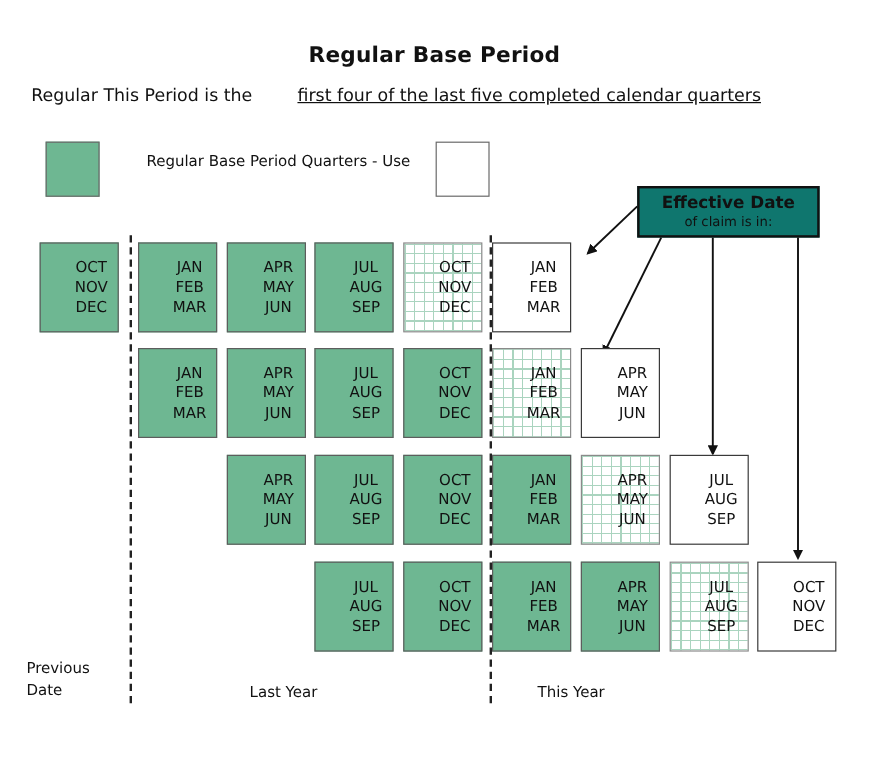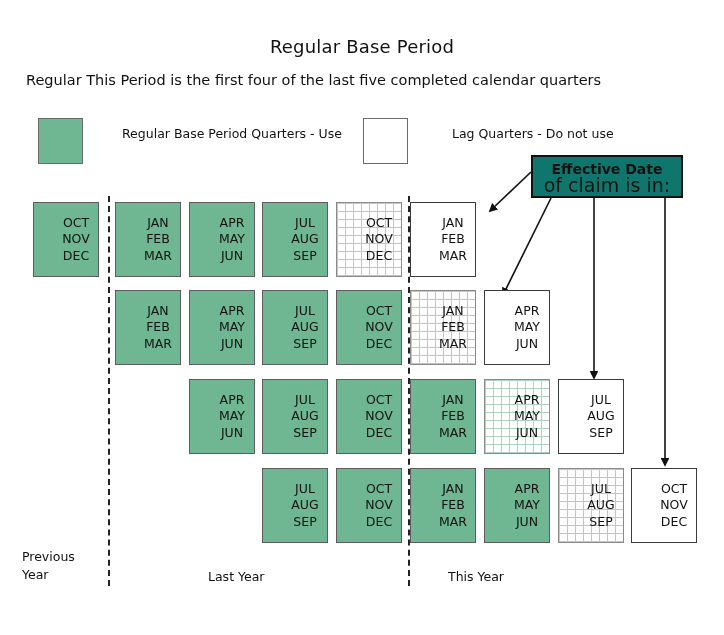--- a/index.html
+++ b/index.html
@@ -5,27 +5,27 @@
   html,body{margin:0;padding:0;}
   body{
     width:724px;height:635px;background:#ffffff;
     font-family:"DejaVu Sans","Liberation Sans",sans-serif;
     color:#1a1a1a;position:relative;overflow:hidden;
   }
   #stage{position:absolute;left:0;top:0;width:724px;height:635px;}
 
   .title{
     position:absolute;left:0;top:36px;width:724px;text-align:center;
-    font-size:18px;font-weight:normal;letter-spacing:.2px;color:#111;
+    font-size:18px;font-weight:bold;letter-spacing:.2px;color:#111;
   }
   .subtitle{
     position:absolute;left:26px;top:72px;width:672px;
     font-size:14.5px;color:#111;white-space:nowrap;
   }
-  .subtitle .u{}
+  .subtitle .u{text-decoration:underline;margin-left:33px;}
 
   
   .lg-sw{position:absolute;width:45px;height:46px;box-sizing:border-box;}
   .lg-sw.green{left:38px;top:118px;background:#6eb792;border:1px solid #6a6a6a;}
   .lg-sw.lag{left:363px;top:118px;background:#ffffff;border:1px solid #6a6a6a;}
   .lg-label{position:absolute;font-size:12.5px;color:#111;white-space:nowrap;margin-left:28px;}
   .lg-label.a{left:94px;top:126px;}
   .lg-label.b{left:424px;top:126px;}
 
   
@@ -53,40 +53,39 @@
   .qbox.eff{background:#ffffff;border:1px solid #3a3a3a;}
   .qbox span{display:block;}
 
   
   .callout{
     position:absolute;left:531px;top:155px;width:152px;height:43px;
     box-sizing:border-box;background:#0f766e;border:2px solid #111;
     display:flex;flex-direction:column;align-items:center;justify-content:center;
   }
   .callout .c1{font-size:14px;font-weight:bold;color:#111;line-height:16px;}
-  .callout .c2{font-size:19px;color:#111;line-height:16px;}
+  .callout .c2{font-size:11px;color:#111;line-height:16px;}
 
   
   .ylab{position:absolute;font-size:12.5px;color:#111;text-align:left;line-height:18px;}
 
   svg.arrows{position:absolute;left:0;top:0;width:724px;height:635px;overflow:visible;}
 </style>
 </head>
 <body>
 
 <div id="stage">
 
   <div class="title">Regular Base Period</div>
 
   <div class="subtitle"><span>Regular This Period is the </span><span class="u">first four of the last five completed calendar quarters</span></div>
 
   <div class="lg-sw green"></div>
   <div class="lg-label a">Regular Base Period Quarters - Use</div>
   <div class="lg-sw lag hatch"></div>
-  <div class="lg-label b">Lag Quarters - Do not use</div>
 
   <div class="callout">
     <div class="c1">Effective Date</div>
     <div class="c2">of claim is in:</div>
   </div>
 
   <div class="vdash" style="left:108px;top:196px;height:390px;"></div>
   <div class="vdash" style="left:408px;top:196px;height:390px;"></div>
 
   <svg class="arrows" viewBox="0 0 724 635">
@@ -219,21 +218,21 @@
       </div>
       <div class="qbox eff" style="left: 631px; top: 468px; width: 66px; height: 75px;">
         <span>OCT</span>
         <span>NOV</span>
         <span>DEC</span>
       </div>
     </div>
 
   <div class="ylab" style="left:22px;top:548px;width:86px;">
     <div>Previous</div>
-    <div>Year</div>
+    <div>Date</div>
   </div>
   <div class="ylab" style="left:448px;top:568px;width:110px;">
     <div>This Year</div>
   </div>
   <div class="ylab" style="left:208px;top:568px;width:110px;">
     <div>Last Year</div>
   </div>
 
 </div>
 

